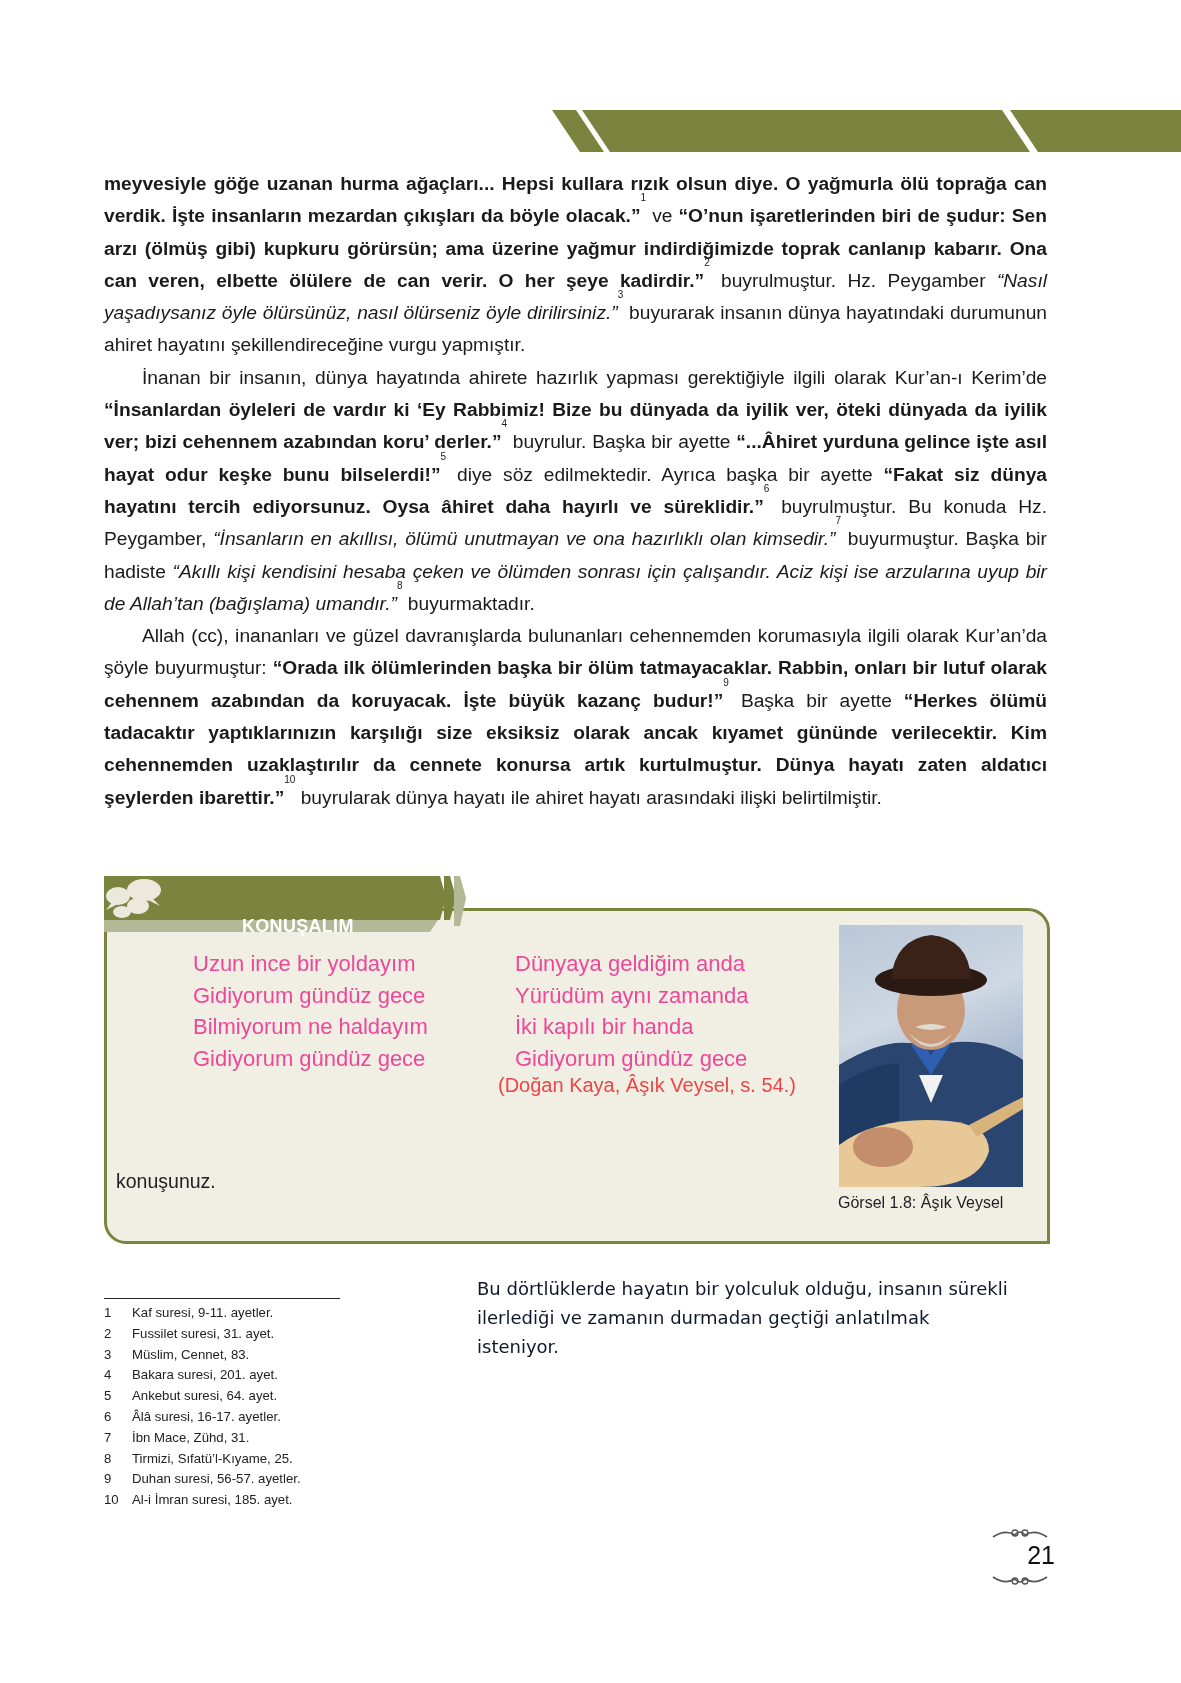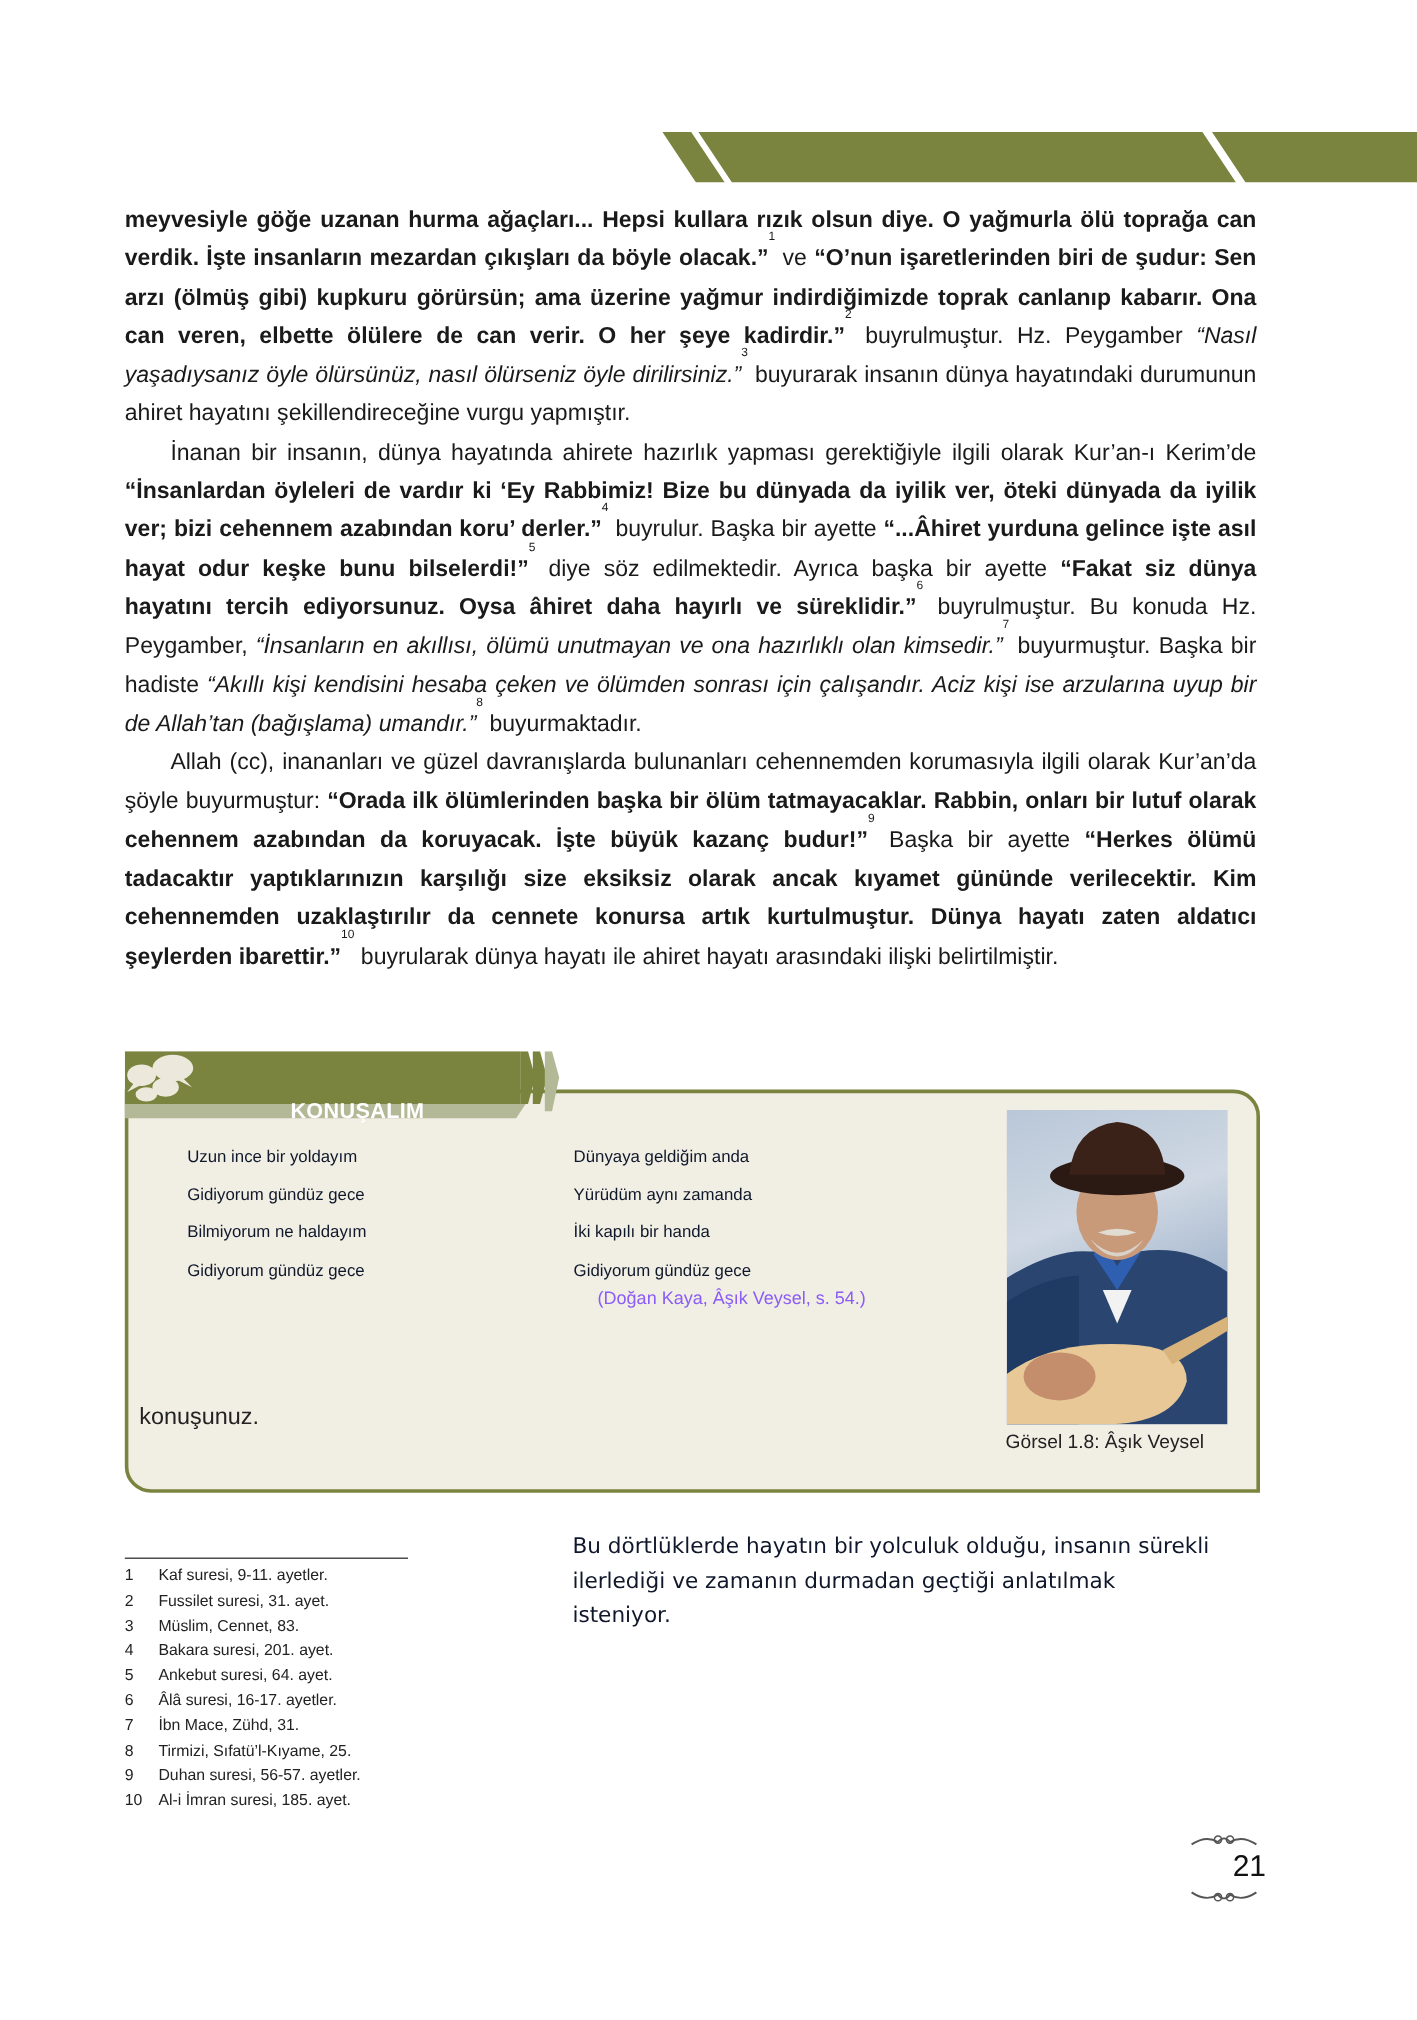--- a/index.html
+++ b/index.html
@@ -24,24 +24,24 @@
   
   .konusalim { position:absolute; left:104px; top:876px; width:944px; height:368px; }
   .k-frame { position:absolute; left:0; top:32px; width:940px; height:330px;
              background:#f1eee4; border:3px solid #7a843f; border-radius:0 22px 0 22px;
              border-top-width:3px; }
   .k-header { position:absolute; left:0; top:0; width:380px; height:56px; }
   .k-header-title { position:absolute; left:138px; top:12px; color:#ffffff; font-weight:bold; font-size:18px; letter-spacing:0.3px;margin-top:28px; }
   .k-header svg { position:absolute; left:0; top:0; }
   .chat-icon { position:absolute; left:16px; top:4px; width:62px; height:44px; }
 
-  .poem { position:absolute; top:72px; font-size:14px; line-height:31.5px; color:#0f172a; }
+  .poem { position:absolute; top:72px; font-size:22px; line-height:31.5px; color:#ec4899;margin-left:37px; }
   .poem-left { left:52px; }
   .poem-right { left:374px; }
-  .poem-source { position:absolute; left:394px; top:198px; font-size:15px; color:#8b5cf6; }
+  .poem-source { position:absolute; left:394px; top:198px; font-size:20px; color:#ef4444; }
   .question { position:absolute; left:12px; top:258px; width:810px; font-size:19.5px; line-height:31.5px; color:#222; }
   .question span.first { padding-left:40px; }
 
   .photo { position:absolute; left:735px; top:49px; width:184px; height:262px; overflow:hidden;
            background:linear-gradient(160deg,#b9c7d8 0%,#cfd8e3 35%,#a9bad0 60%,#c6d1dd 100%); }
   .photo-caption { position:absolute; left:734px; top:318px; font-size:16px; color:#222;text-align:center; }
 
   
   .fn-rule { position:absolute; left:104px; top:1298px; width:236px; height:1px; background:#222; }
   .footnotes { position:absolute; left:104px; top:1303px; font-size:13.2px; line-height:20.8px; color:#222; }

